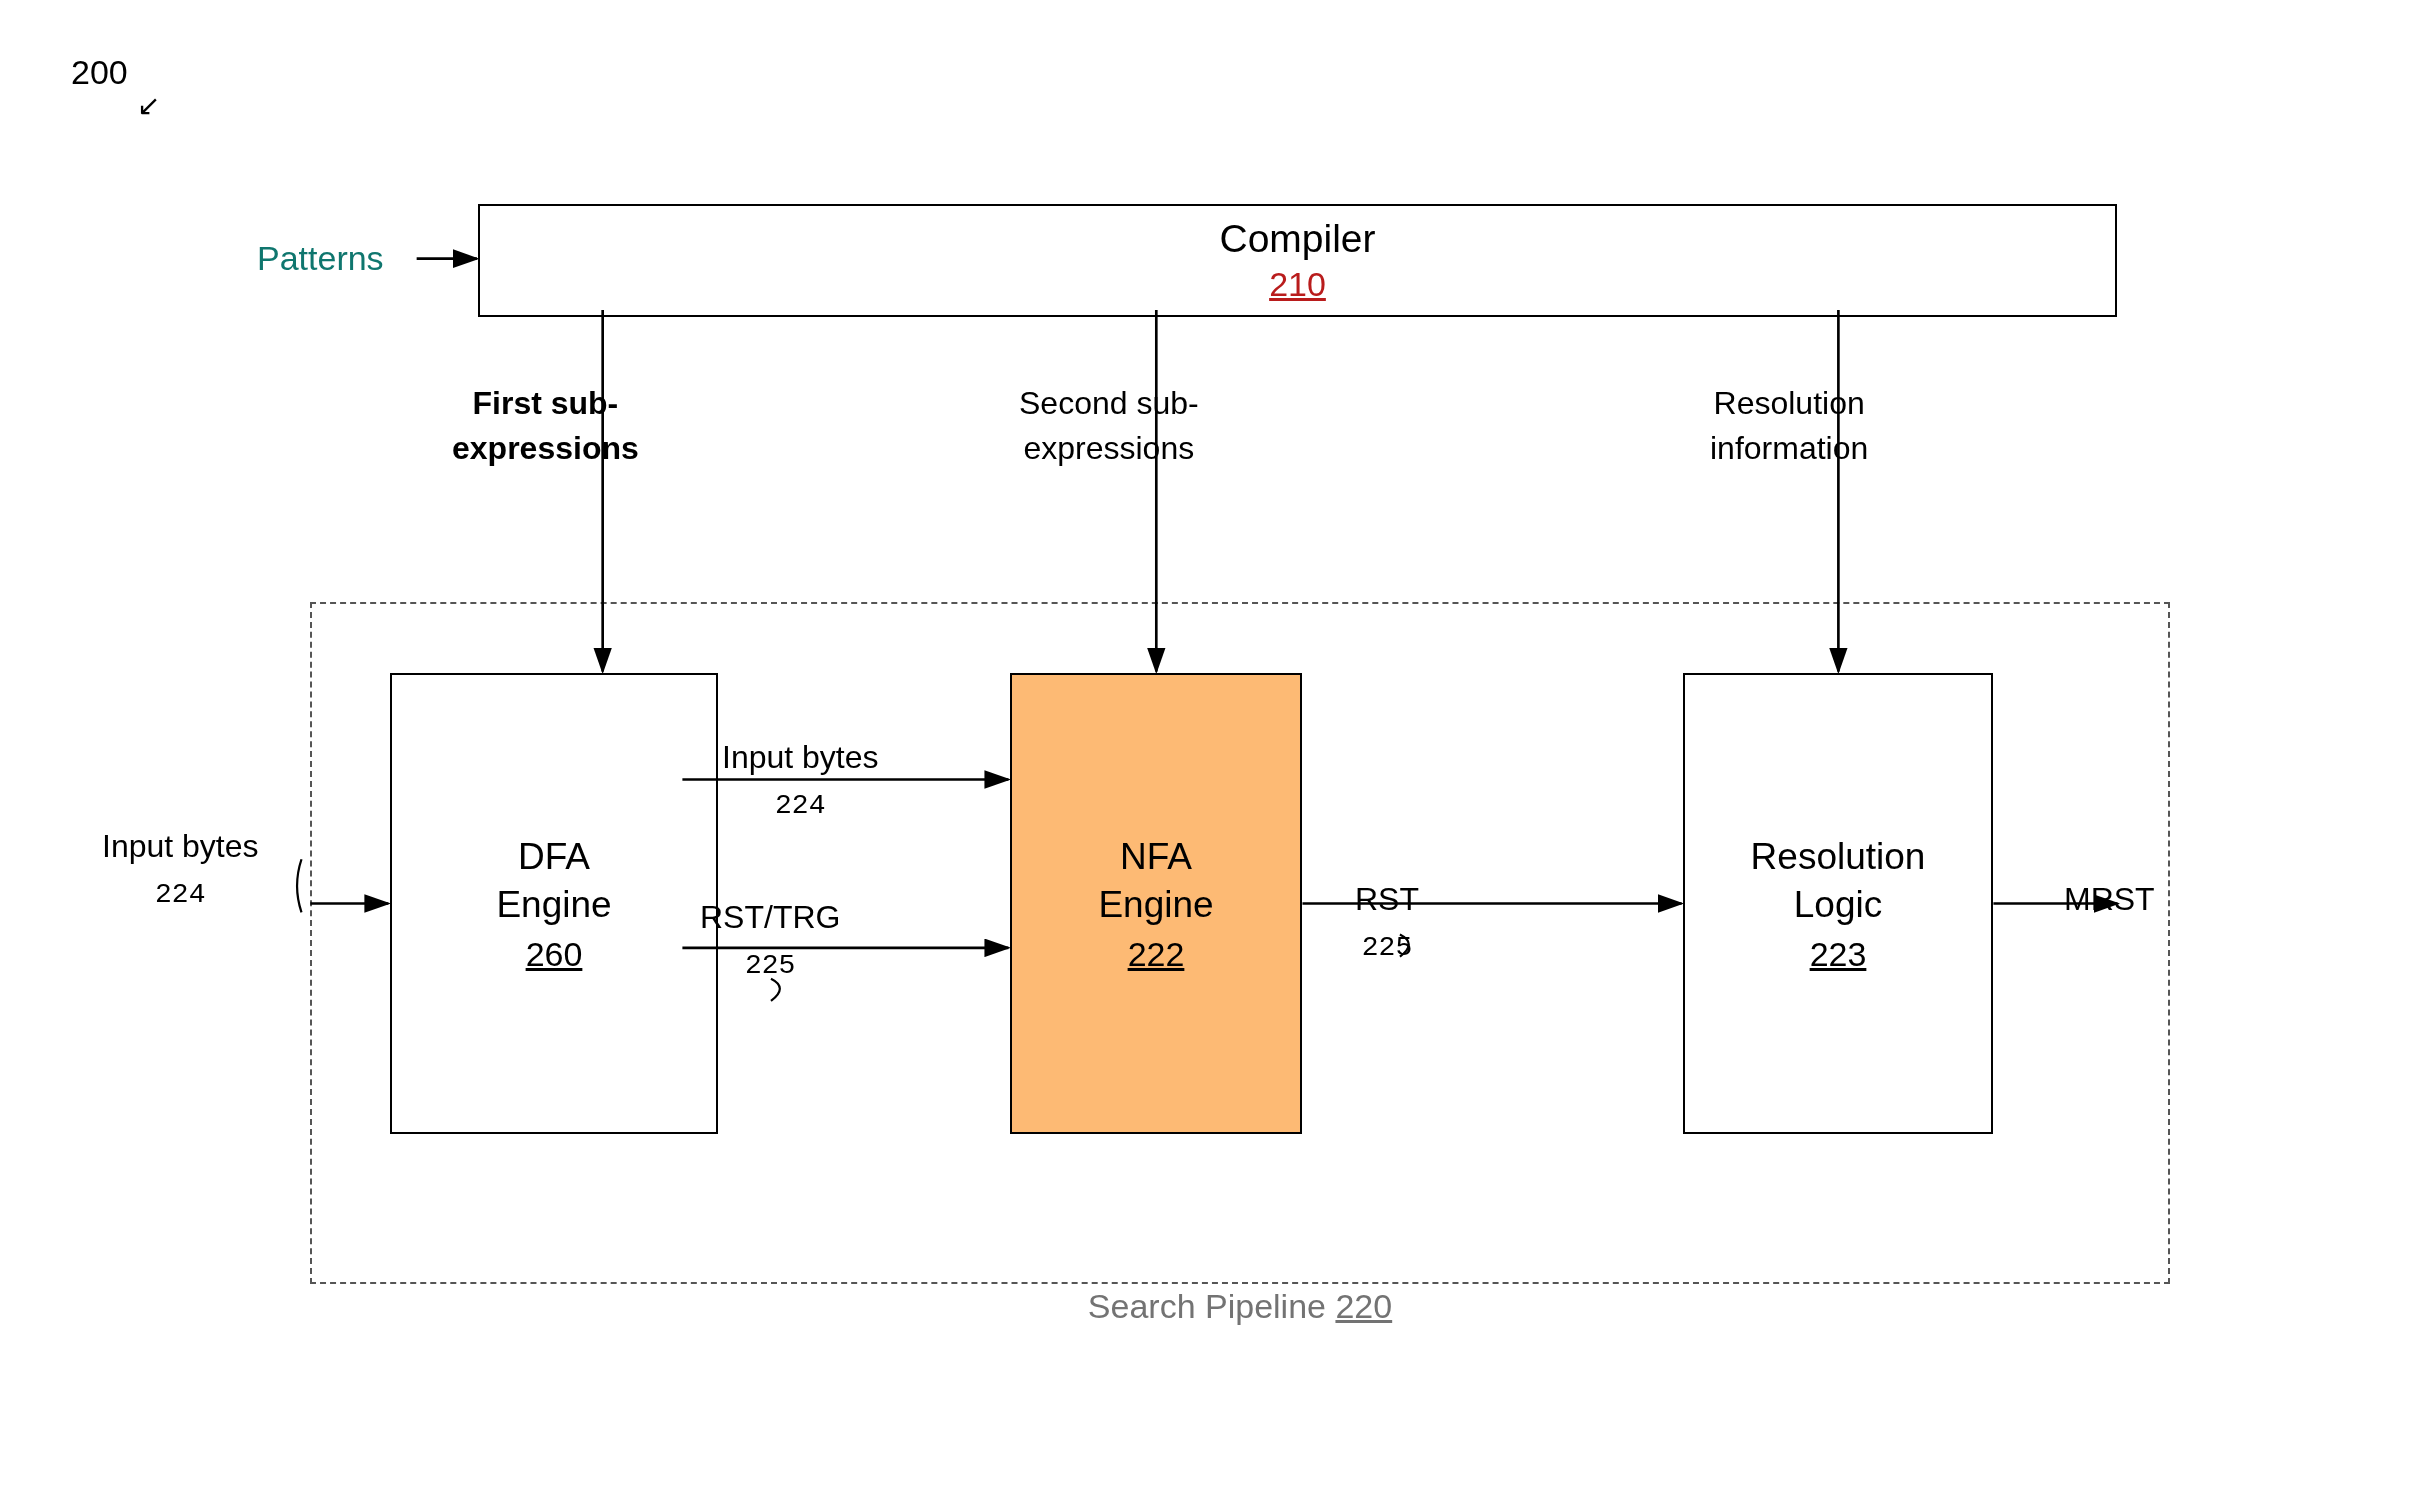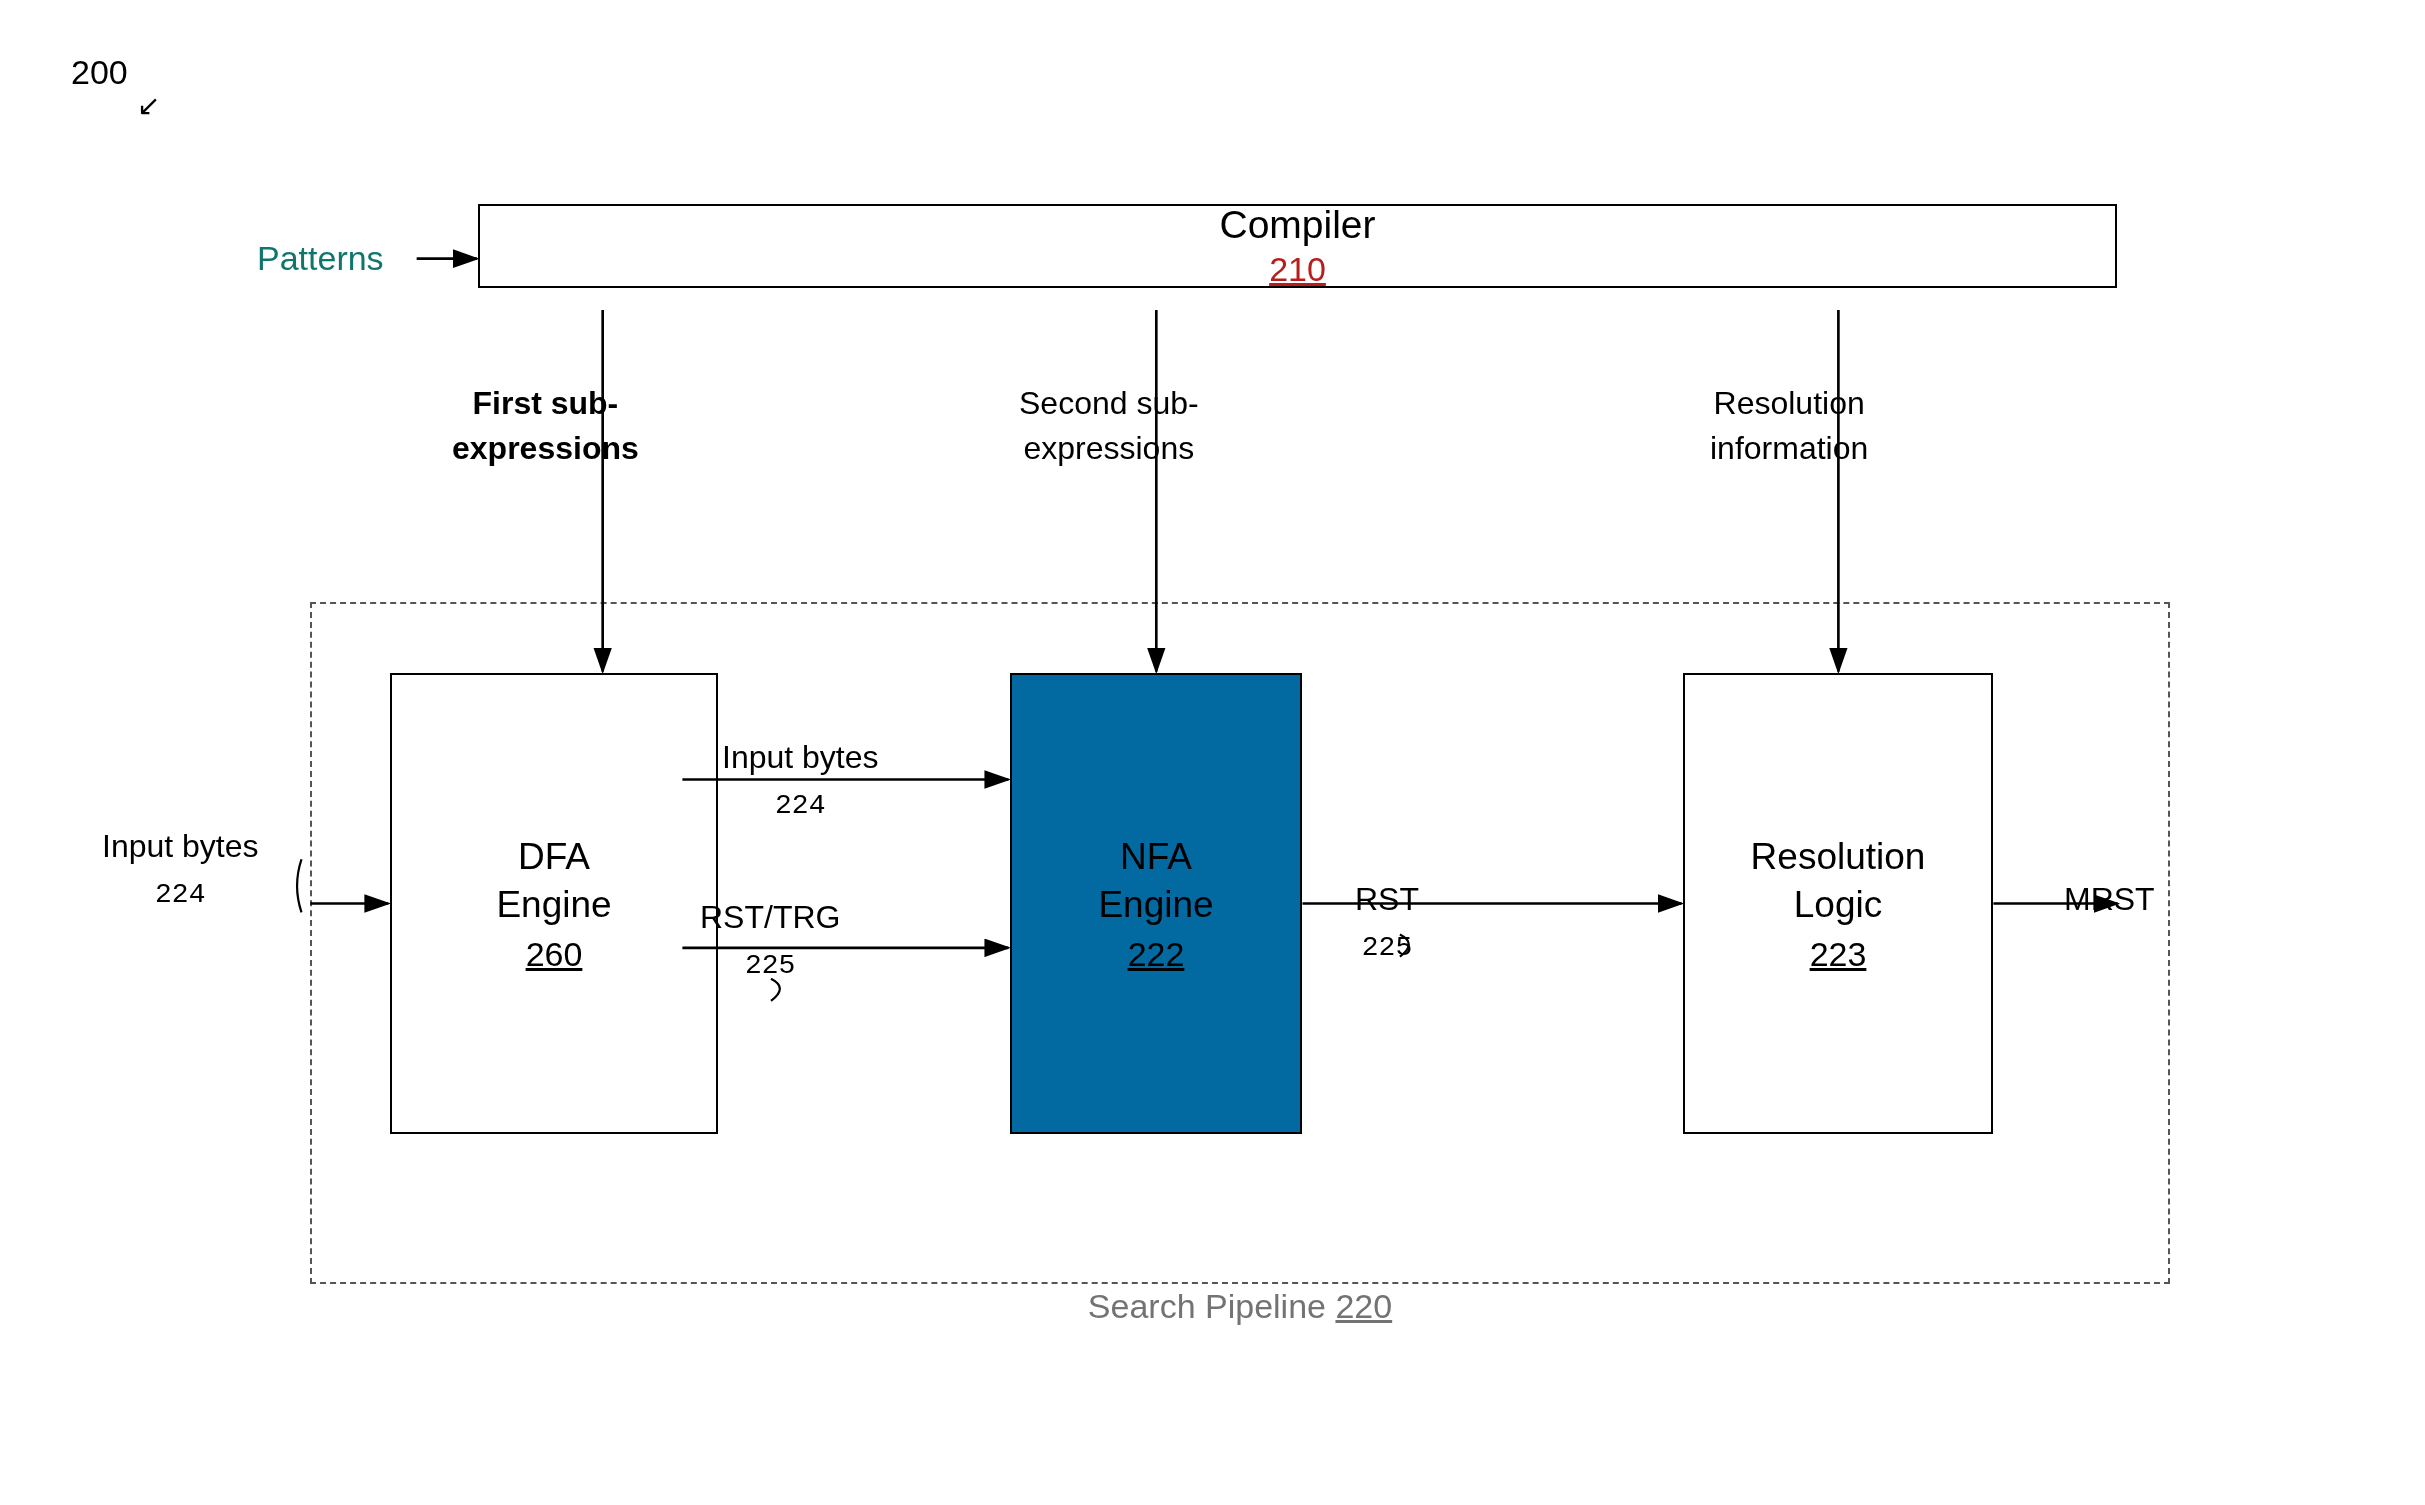--- a/index.html
+++ b/index.html
@@ -31,21 +31,21 @@
       left: 137px;
       font-size: 28px;
       color: #000;
     }
     
     .compiler-box {
       position: absolute;
       top: 204px;
       left: 478px;
       width: 1639px;
-      height: 84px;
+      height: 113px;
       border: 2.7px solid #000;
       display: flex;
       flex-direction: column;
       align-items: center;
       justify-content: center;
       background: #fff;
     }
     .compiler-label {
       font-size: 39px;
       color: #000;
@@ -101,21 +101,21 @@
       justify-content: center;
     }
     
     .nfa-box {
       position: absolute;
       top: 673px;
       left: 1010px;
       width: 292px;
       height: 461px;
       border: 2.7px solid #000;
-      background: #0369a1;
+      background: #fdba74;
       display: flex;
       flex-direction: column;
       align-items: center;
       justify-content: center;
     }
     
     .resolution-box {
       position: absolute;
       top: 673px;
       left: 1683px;

